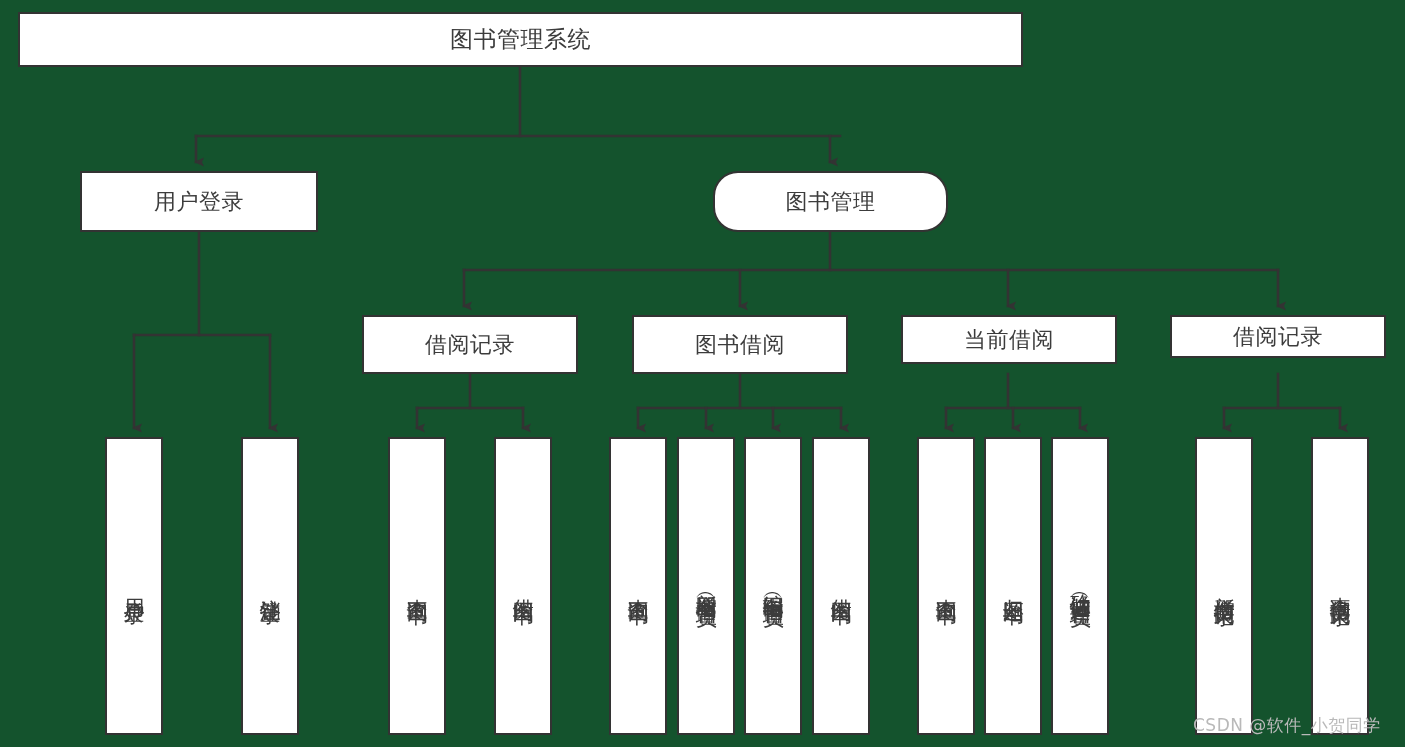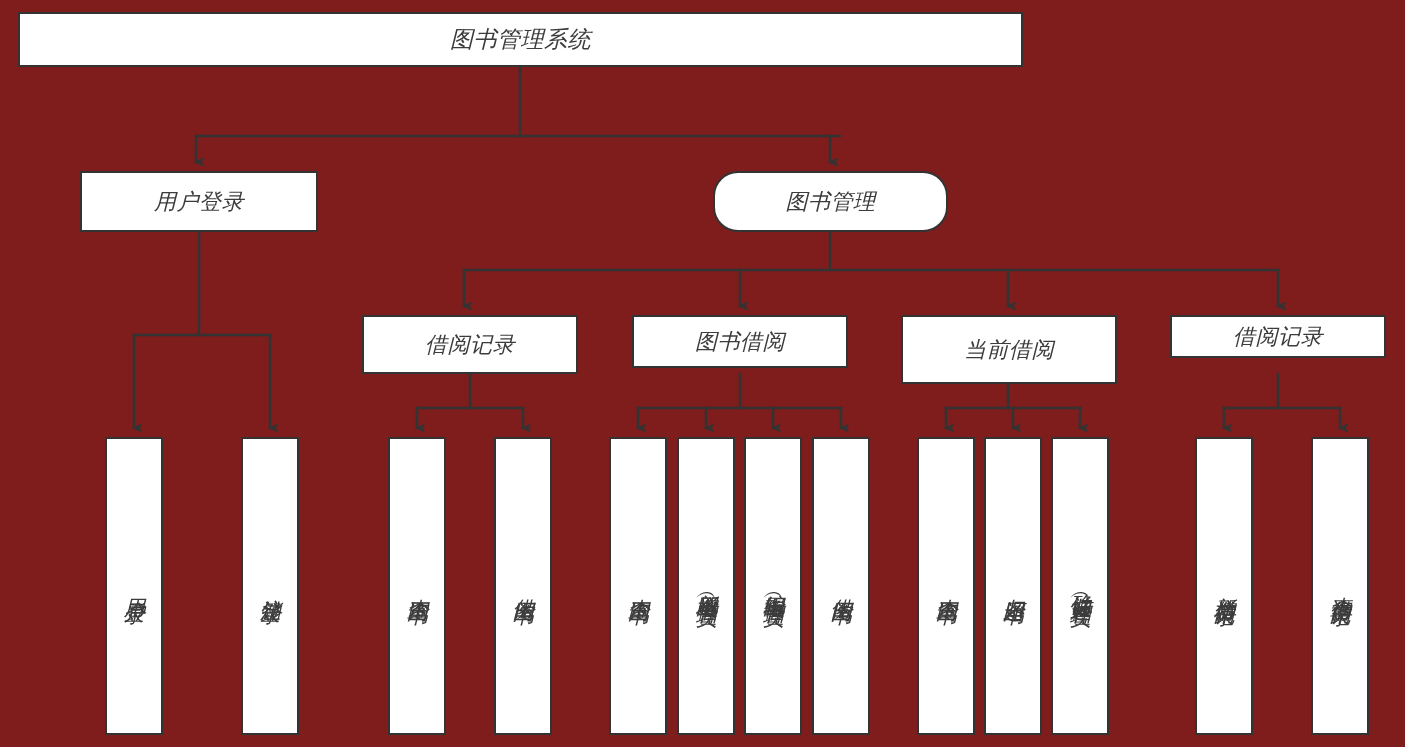--- a/index.html
+++ b/index.html
@@ -8,23 +8,22 @@
     padding: 0;
     background: #ffffff;
   }
   body {
     font-family: "DejaVu Sans", "Liberation Sans", sans-serif;
   }
   #diagram-root {
     position: relative;
     width: 1405px;
     height: 747px;
-    background: #7f1d1d;
+    background: #14532d;
     overflow: hidden;
-    font-style: italic;
   }
   #edge-layer {
     position: absolute;
     left: 0;
     top: 0;
     width: 1405px;
     height: 747px;
     pointer-events: none;
   }
   .node {
@@ -140,24 +139,24 @@
   <div class="node horiz" style="left:80px; top:171px; width:238px; height:61px;">
     <span class="node-label">用户登录</span>
   </div>
   <div class="node horiz" style="left:713px; top:171px; width:235px; height:61px;border-radius:25px;">
     <span class="node-label">图书管理</span>
   </div>
 
   <div class="node horiz" style="left:362px; top:315px; width:216px; height:59px;">
     <span class="node-label">借阅记录</span>
   </div>
-  <div class="node horiz" style="left:632px; top:315px; width:216px; height:53px;">
+  <div class="node horiz" style="left:632px; top:315px; width:216px; height:59px;">
     <span class="node-label">图书借阅</span>
   </div>
-  <div class="node horiz" style="left:901px; top:315px; width:216px; height:69px;">
+  <div class="node horiz" style="left:901px; top:315px; width:216px; height:49px;">
     <span class="node-label">当前借阅</span>
   </div>
   <div class="node horiz" style="left:1170px; top:315px; width:216px; height:43px;">
     <span class="node-label">借阅记录</span>
   </div>
 
   <div class="node vert" style="left:105px; top:437px; width:58px; height:298px;">
     <span class="node-label">用户登录</span>
   </div>
   <div class="node vert" style="left:241px; top:437px; width:58px; height:298px;">
@@ -194,14 +193,15 @@
     <span class="node-label">确认归还（管理员）</span>
   </div>
 
   <div class="node vert" style="left:1195px; top:437px; width:58px; height:298px;">
     <span class="node-label">新增借阅记录</span>
   </div>
   <div class="node vert" style="left:1311px; top:437px; width:58px; height:298px;">
     <span class="node-label">查询借阅记录</span>
   </div>
 
+  <div id="watermark">CSDN @软件_小贺同学</div>
 
 </div>
 
 </body></html>

